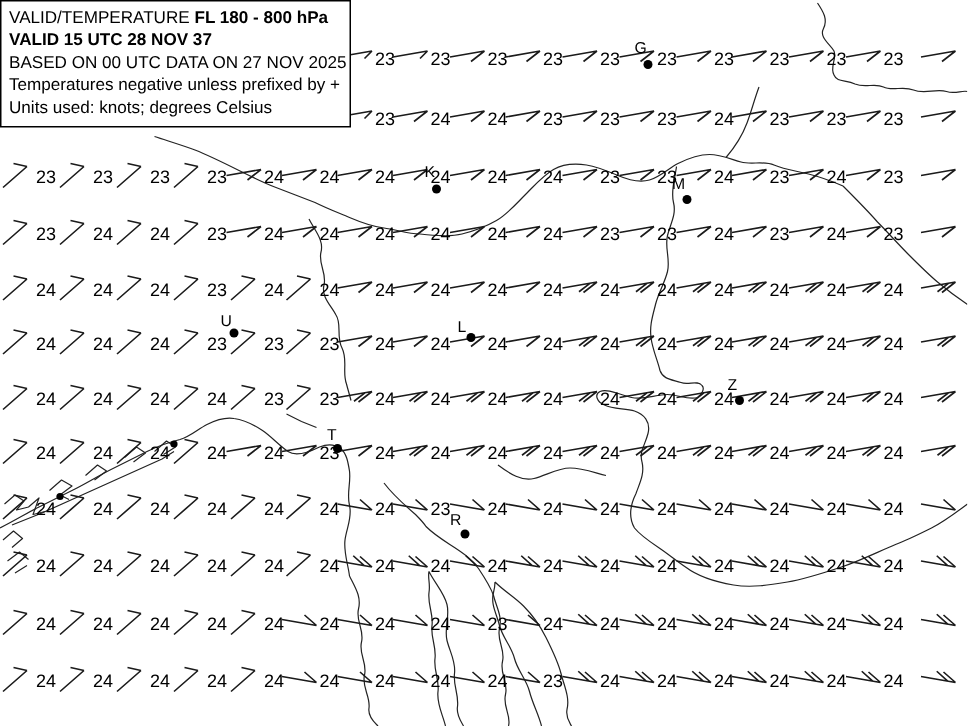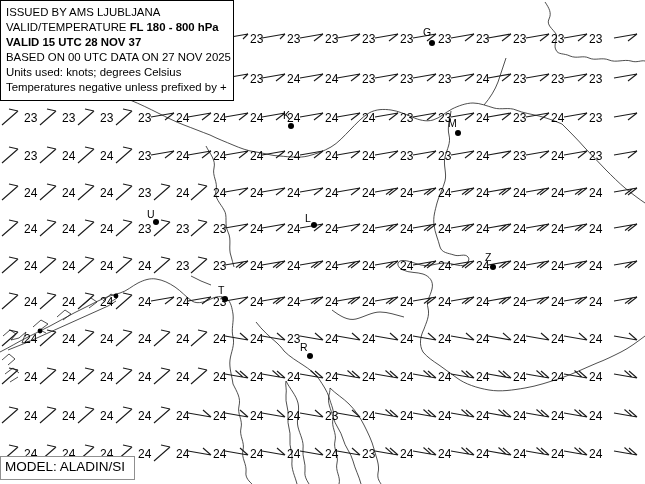--- a/index.html
+++ b/index.html
@@ -1215,25 +1215,21 @@
         <span class="lbl" style="left:218px;top:281px">T</span>
         <span class="dot" style="left:222px;top:292px"></span>
       </div>
       <div class="city">
         <span class="lbl" style="left:300px;top:338px">R</span>
         <span class="dot" style="left:307px;top:349px"></span>
       </div>
     </div>
 
   <div id="header-box">
-    <div>ISSUED BY AMS LJUBLJANA</div>
     <div><span>VALID/TEMPERATURE </span><span class="b">FL 180 - 800 hPa</span></div>
     <div class="b">VALID 15 UTC 28 NOV 37</div>
     <div>BASED ON 00 UTC DATA ON 27 NOV 2025</div>
+    <div>Temperatures negative unless prefixed by +</div>
     <div>Units used: knots; degrees Celsius</div>
-    <div>Temperatures negative unless prefixed by +</div>
   </div>
 
-  <div id="model-box">
-    <span>MODEL: ALADIN/SI</span>
-  </div>
 
 </div>
 
 </body></html>

